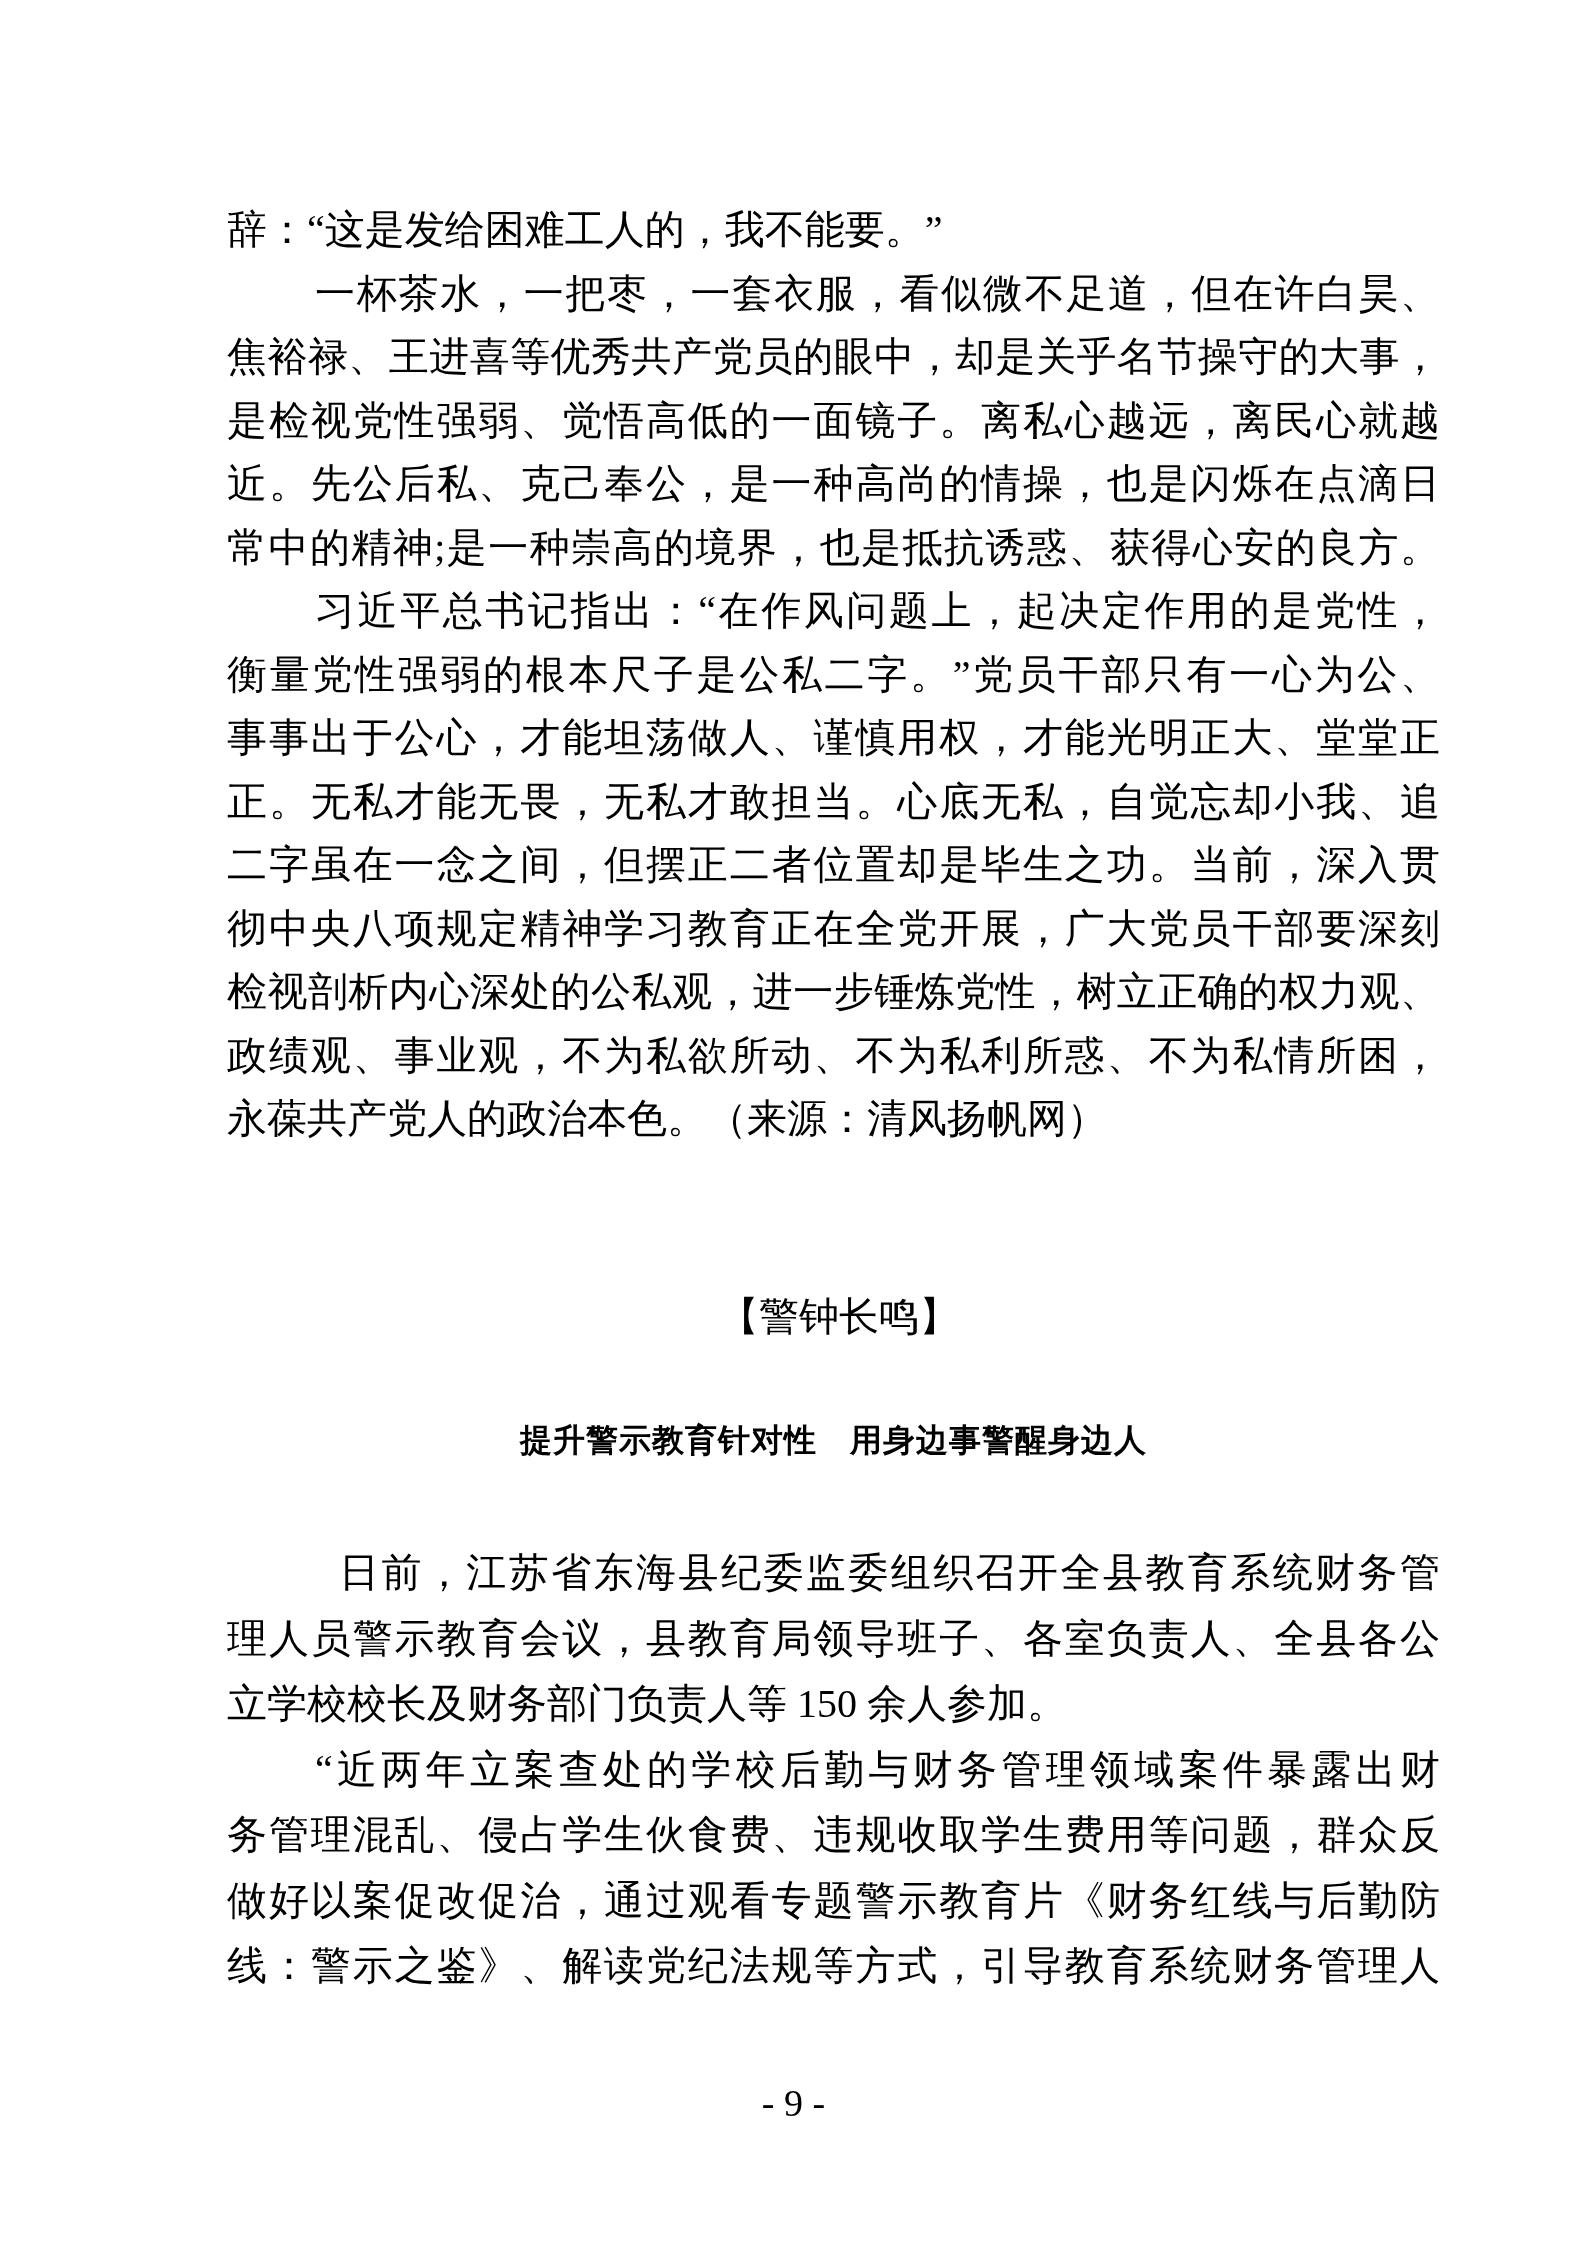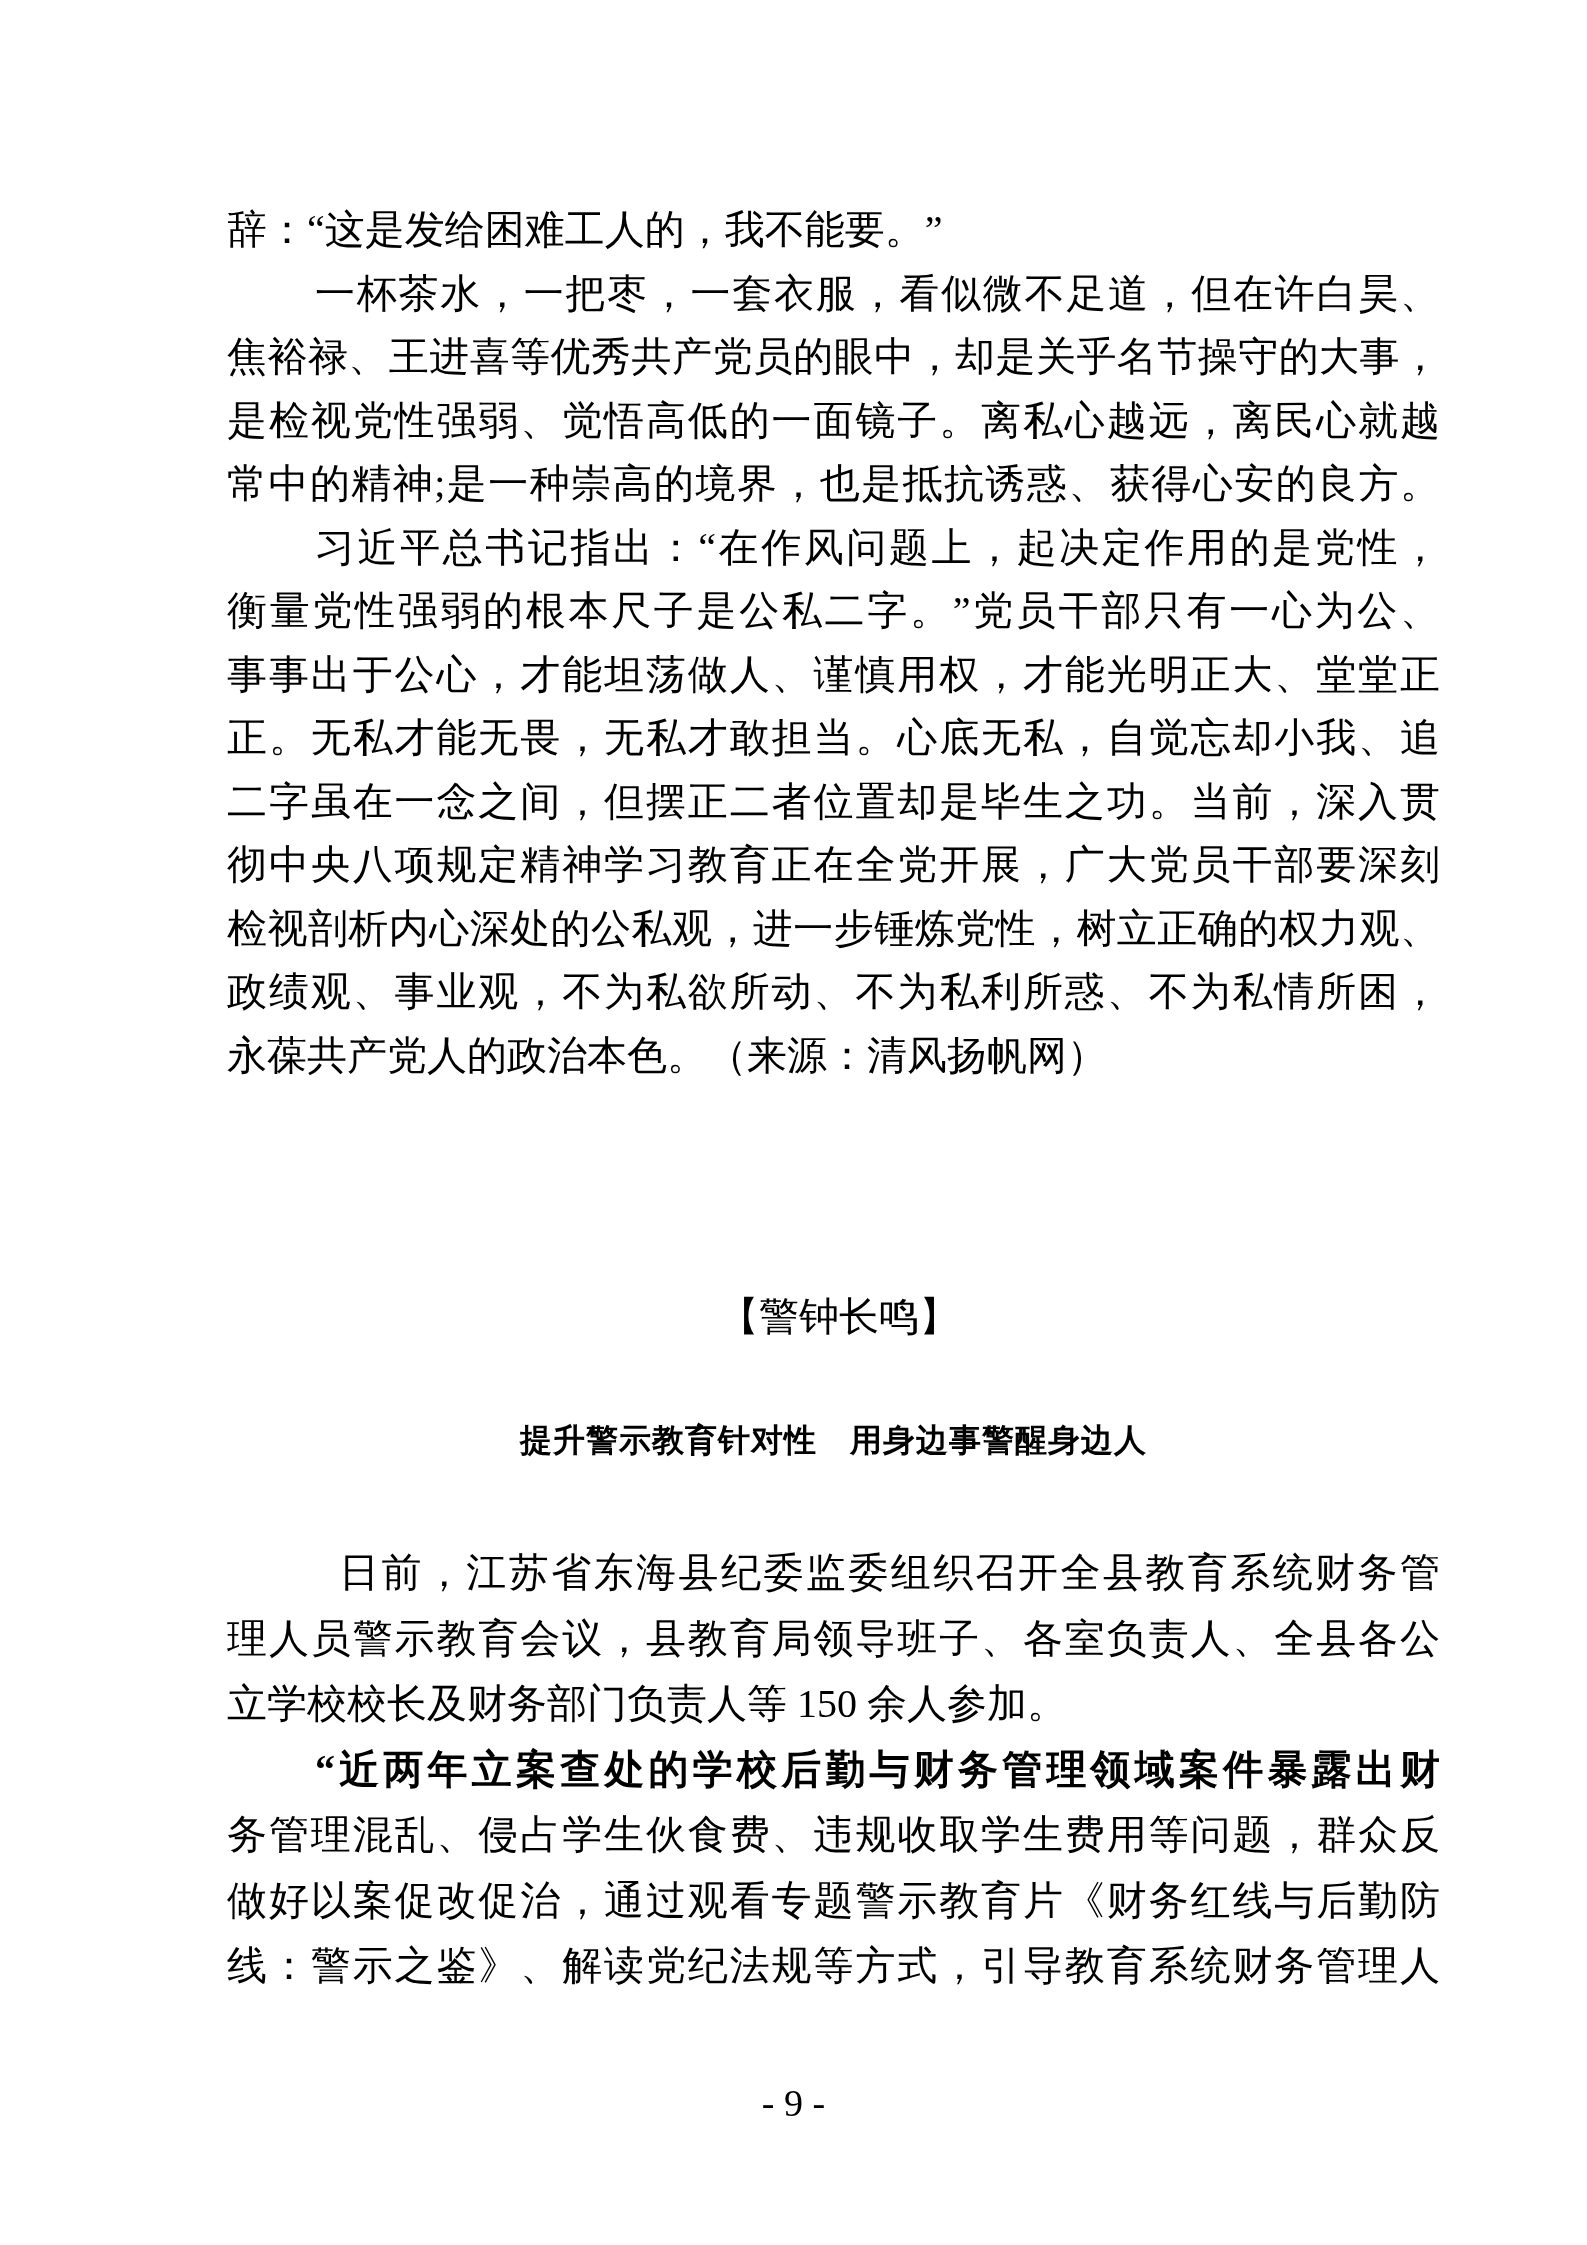--- a/index.html
+++ b/index.html
@@ -86,41 +86,42 @@
 <body>
 
 <div class="page">
   <div class="content">
 
     <div id="top-block">
         <div class="line no-just">辞：“这是发给困难工人的，我不能要。”</div>
         <div class="line" style="padding-left: 88px;">一杯茶水，一把枣，一套衣服，看似微不足道，但在许白昊、</div>
         <div class="line">焦裕禄、王进喜等优秀共产党员的眼中，却是关乎名节操守的大事，</div>
         <div class="line">是检视党性强弱、觉悟高低的一面镜子。离私心越远，离民心就越</div>
+        <div class="line">近。先公后私、克己奉公，是一种高尚的情操，也是闪烁在点滴日</div>
         <div class="line">常中的精神;是一种崇高的境界，也是抵抗诱惑、获得心安的良方。</div>
         <div class="line" style="padding-left: 88px;">习近平总书记指出：“在作风问题上，起决定作用的是党性，</div>
         <div class="line">衡量党性强弱的根本尺子是公私二字。”党员干部只有一心为公、</div>
         <div class="line">事事出于公心，才能坦荡做人、谨慎用权，才能光明正大、堂堂正</div>
         <div class="line">正。无私才能无畏，无私才敢担当。心底无私，自觉忘却小我、追</div>
         <div class="line">二字虽在一念之间，但摆正二者位置却是毕生之功。当前，深入贯</div>
         <div class="line">彻中央八项规定精神学习教育正在全党开展，广大党员干部要深刻</div>
         <div class="line">检视剖析内心深处的公私观，进一步锤炼党性，树立正确的权力观、</div>
         <div class="line">政绩观、事业观，不为私欲所动、不为私利所惑、不为私情所困，</div>
         <div class="line no-just">永葆共产党人的政治本色。（来源：清风扬帆网）</div>
       </div>
 
     <div class="section-label">【警钟长鸣】</div>
 
     <div class="doc-heading">提升警示教育针对性　用身边事警醒身边人</div>
 
     <div id="bottom-block">
         <div class="line" style="padding-left: 112px;">日前，江苏省东海县纪委监委组织召开全县教育系统财务管</div>
         <div class="line">理人员警示教育会议，县教育局领导班子、各室负责人、全县各公</div>
         <div class="line no-just">立学校校长及财务部门负责人等 150 余人参加。</div>
-        <div class="line" style="padding-left: 88px; font-weight: bold;">“近两年立案查处的学校后勤与财务管理领域案件暴露出财</div>
+        <div class="line" style="padding-left: 88px;">“近两年立案查处的学校后勤与财务管理领域案件暴露出财</div>
         <div class="line">务管理混乱、侵占学生伙食费、违规收取学生费用等问题，群众反</div>
         <div class="line">做好以案促改促治，通过观看专题警示教育片《财务红线与后勤防</div>
         <div class="line">线：警示之鉴》、解读党纪法规等方式，引导教育系统财务管理人</div>
       </div>
 
   </div>
 
   <div class="page-footer">- 9 -</div>
 </div>
 

